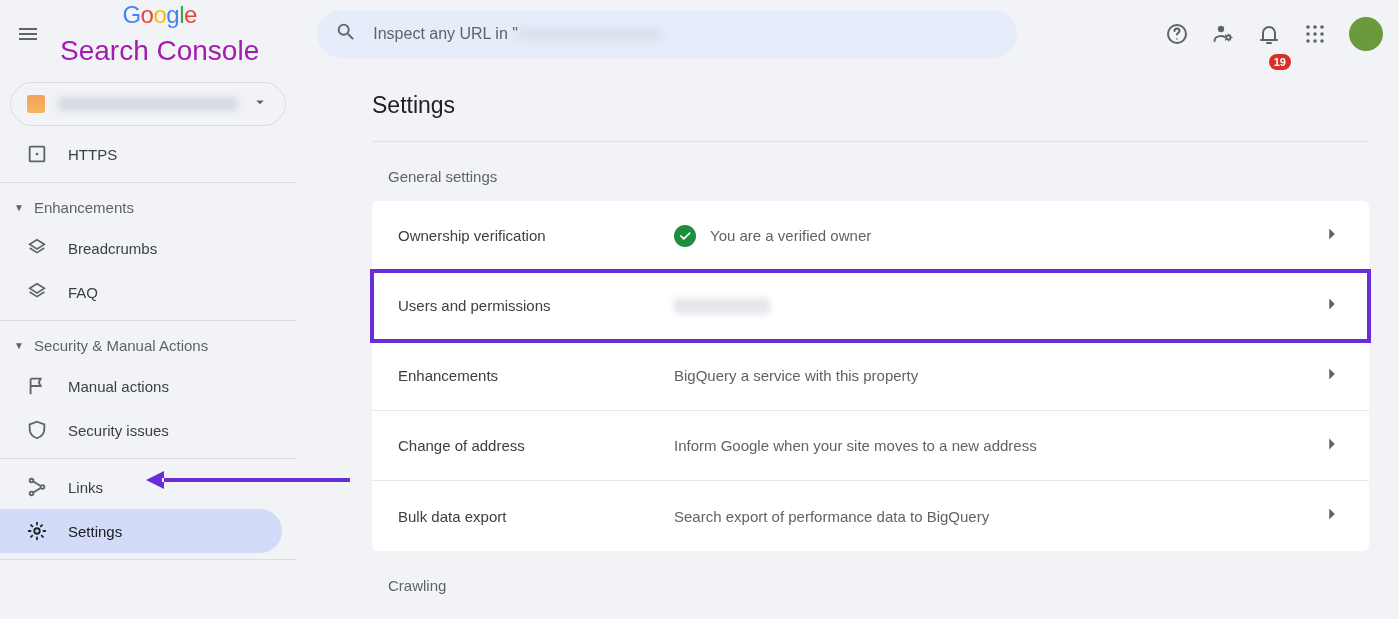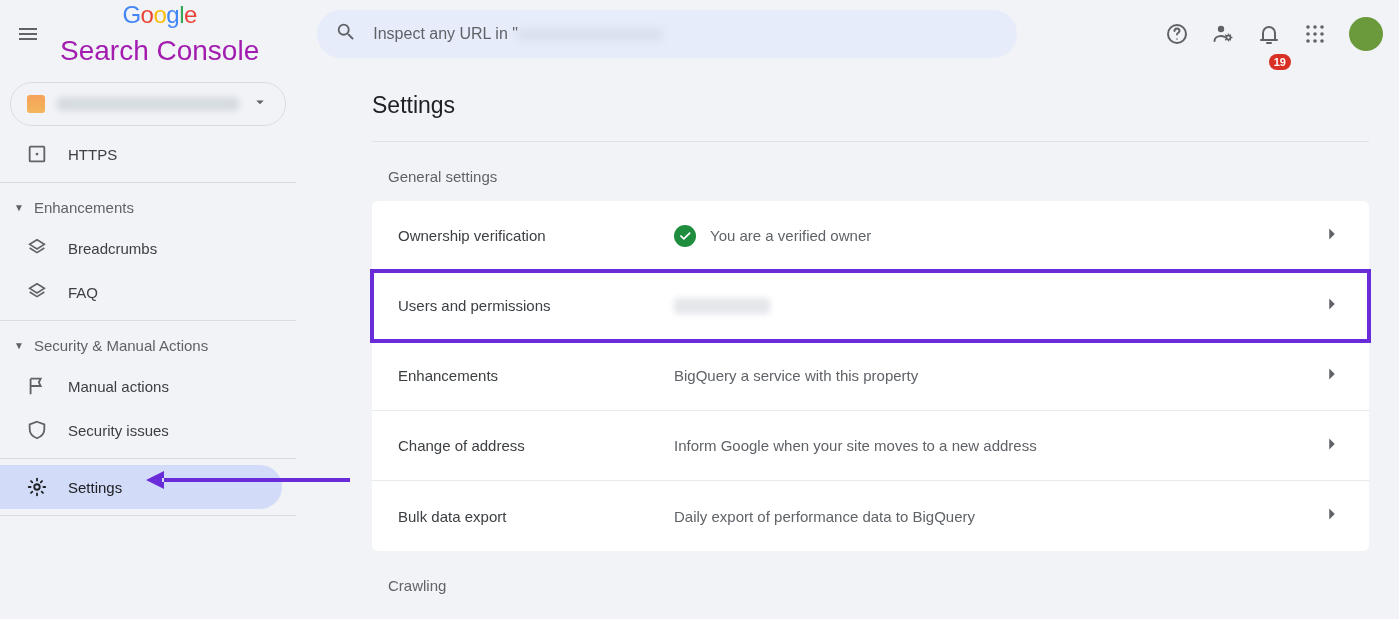--- a/index.html
+++ b/index.html
@@ -240,20 +240,31 @@
     <span class="nicon">
       <svg viewBox="0 0 24 24" fill="none" stroke="currentColor" stroke-width="2">
           <path d="M12 3l8 3v5c0 5-3.5 8.5-8 10-4.5-1.5-8-5-8-10V6l8-3z"></path>
         </svg>
     </span>
     <span>Security issues</span>
   </div>
 
   <div class="nav-divider"></div>
 
+  <div class="nav-item">
+    <span class="nicon">
+      <svg viewBox="0 0 24 24" fill="none" stroke="currentColor" stroke-width="2">
+          <circle cx="6" cy="5" r="2"></circle>
+          <circle cx="6" cy="19" r="2"></circle>
+          <circle cx="18" cy="12" r="2"></circle>
+          <path d="M8 6l8 5M8 18l8-5"></path>
+        </svg>
+    </span>
+    <span>Links</span>
+  </div>
   <div class="nav-item active">
     <span class="nicon">
       <svg viewBox="0 0 24 24" fill="none" stroke="currentColor" stroke-width="2">
           <circle cx="12" cy="12" r="3"></circle>
           <path d="M12 3v2m0 14v2m9-9h-2M5 12H3m14.5-6.5l-1.4 1.4M6.9 17.1l-1.4 1.4m0-13l1.4 1.4m10.2 10.2l1.4 1.4" stroke-linecap="round"></path>
         </svg>
     </span>
     <span>Settings</span>
   </div>
 
@@ -311,21 +322,21 @@
       <div class="row-mid">Inform Google when your site moves to a new address</div>
       <span class="row-chevron">
         <svg viewBox="0 0 24 24" fill="currentColor">
             <path d="M9 6l6 6-6 6V6z"></path>
           </svg>
       </span>
     </div>
 
     <div class="row">
       <div class="row-label">Bulk data export</div>
-      <div class="row-mid">Daily export of performance data to BigQuery</div>
+      <div class="row-mid">Search export of performance data to BigQuery</div>
       <span class="row-chevron">
         <svg viewBox="0 0 24 24" fill="currentColor">
             <path d="M9 6l6 6-6 6V6z"></path>
           </svg>
       </span>
     </div>
 
   </div>
 
   <div class="section-label">Crawling</div>

